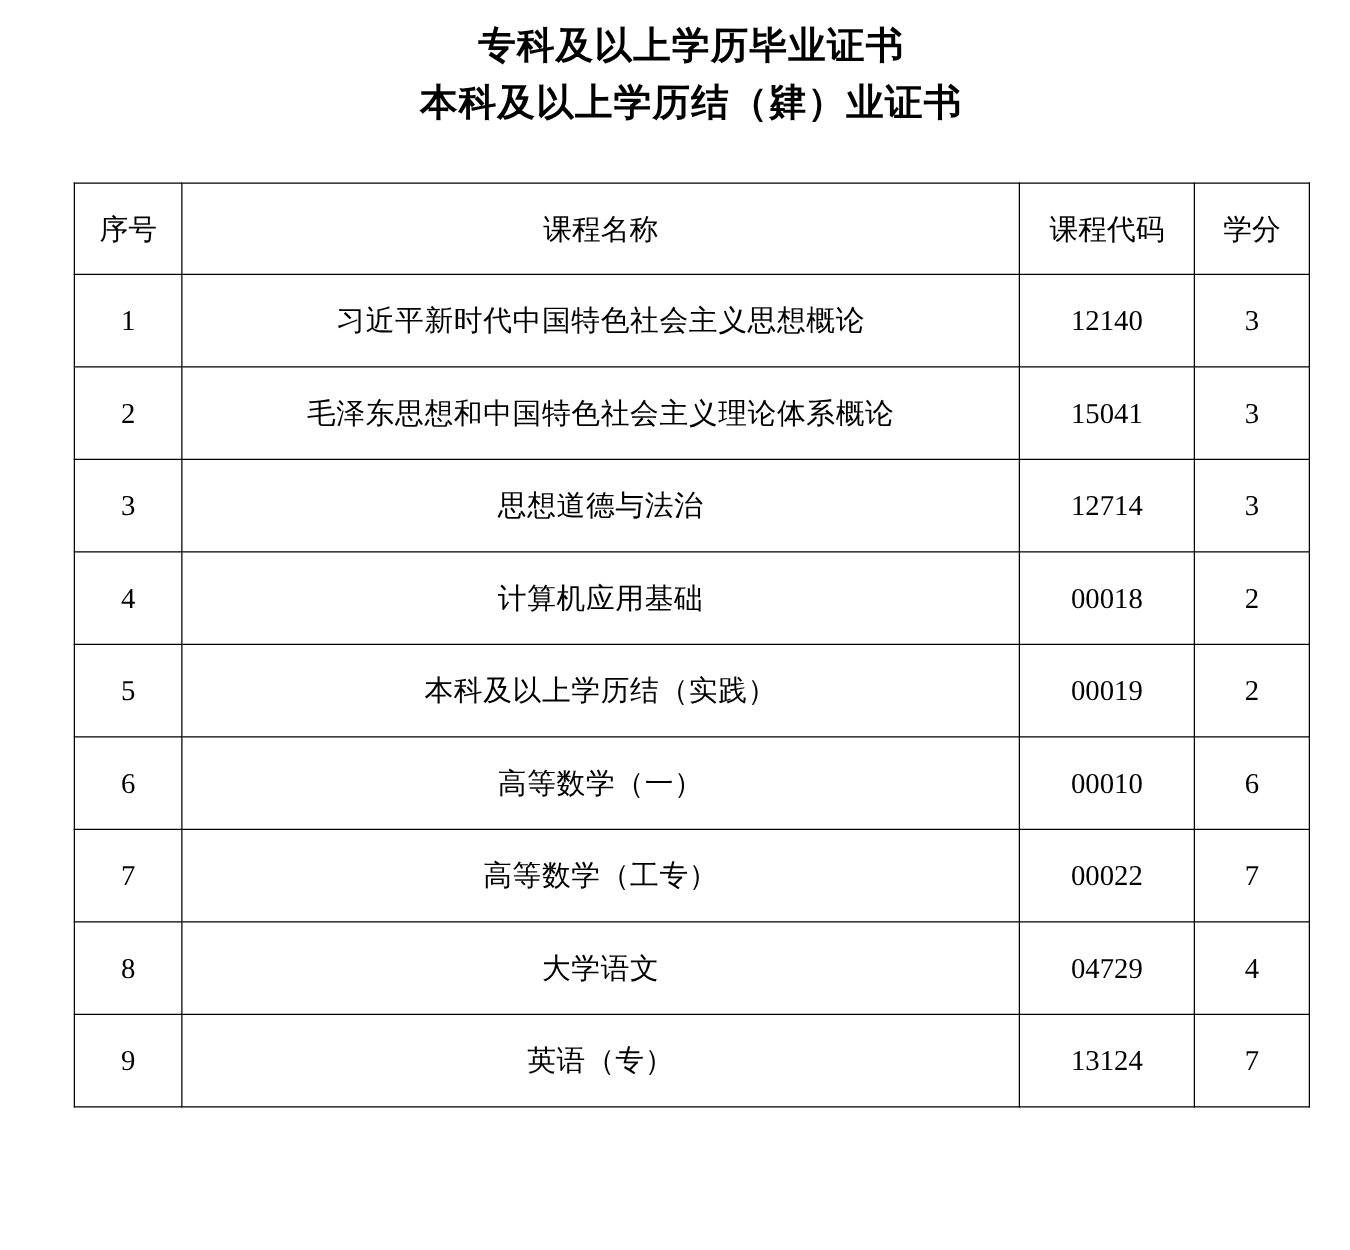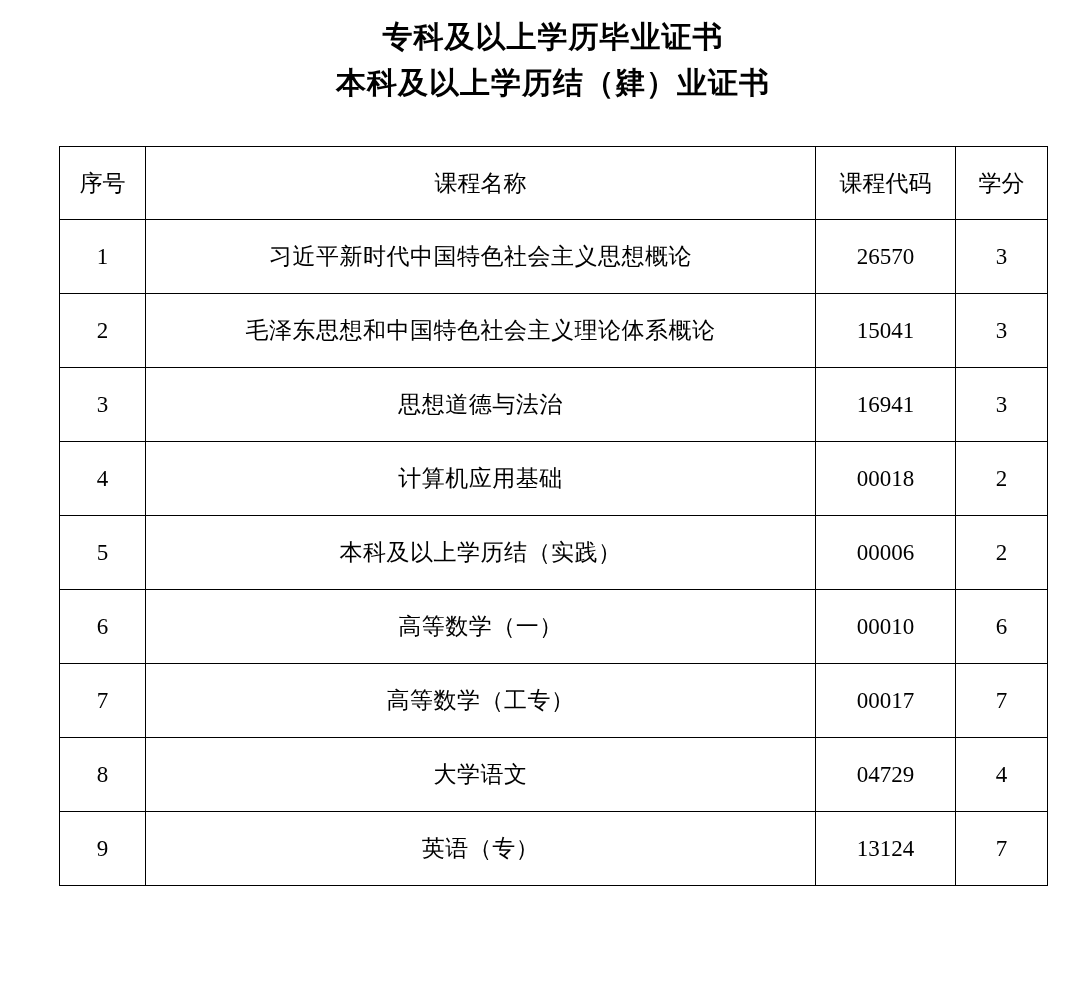--- a/index.html
+++ b/index.html
@@ -90,57 +90,57 @@
           <td>序号</td>
           <td>课程名称</td>
           <td>课程代码</td>
           <td>学分</td>
         </tr>
       </thead>
       <tbody>
         <tr>
           <td class="cell-num">1</td>
           <td class="cell-name">习近平新时代中国特色社会主义思想概论</td>
-          <td class="cell-num">26570</td>
+          <td class="cell-num">12140</td>
           <td class="cell-num">3</td>
         </tr>
         <tr>
           <td class="cell-num">2</td>
           <td class="cell-name">毛泽东思想和中国特色社会主义理论体系概论</td>
           <td class="cell-num">15041</td>
           <td class="cell-num">3</td>
         </tr>
         <tr>
           <td class="cell-num">3</td>
           <td class="cell-name">思想道德与法治</td>
-          <td class="cell-num">16941</td>
+          <td class="cell-num">12714</td>
           <td class="cell-num">3</td>
         </tr>
         <tr>
           <td class="cell-num">4</td>
           <td class="cell-name">计算机应用基础</td>
           <td class="cell-num">00018</td>
           <td class="cell-num">2</td>
         </tr>
         <tr>
           <td class="cell-num">5</td>
           <td class="cell-name">本科及以上学历结（实践）</td>
-          <td class="cell-num">00006</td>
+          <td class="cell-num">00019</td>
           <td class="cell-num">2</td>
         </tr>
         <tr>
           <td class="cell-num">6</td>
           <td class="cell-name">高等数学（一）</td>
           <td class="cell-num">00010</td>
           <td class="cell-num">6</td>
         </tr>
         <tr>
           <td class="cell-num">7</td>
           <td class="cell-name">高等数学（工专）</td>
-          <td class="cell-num">00017</td>
+          <td class="cell-num">00022</td>
           <td class="cell-num">7</td>
         </tr>
         <tr>
           <td class="cell-num">8</td>
           <td class="cell-name">大学语文</td>
           <td class="cell-num">04729</td>
           <td class="cell-num">4</td>
         </tr>
         <tr>
           <td class="cell-num">9</td>

